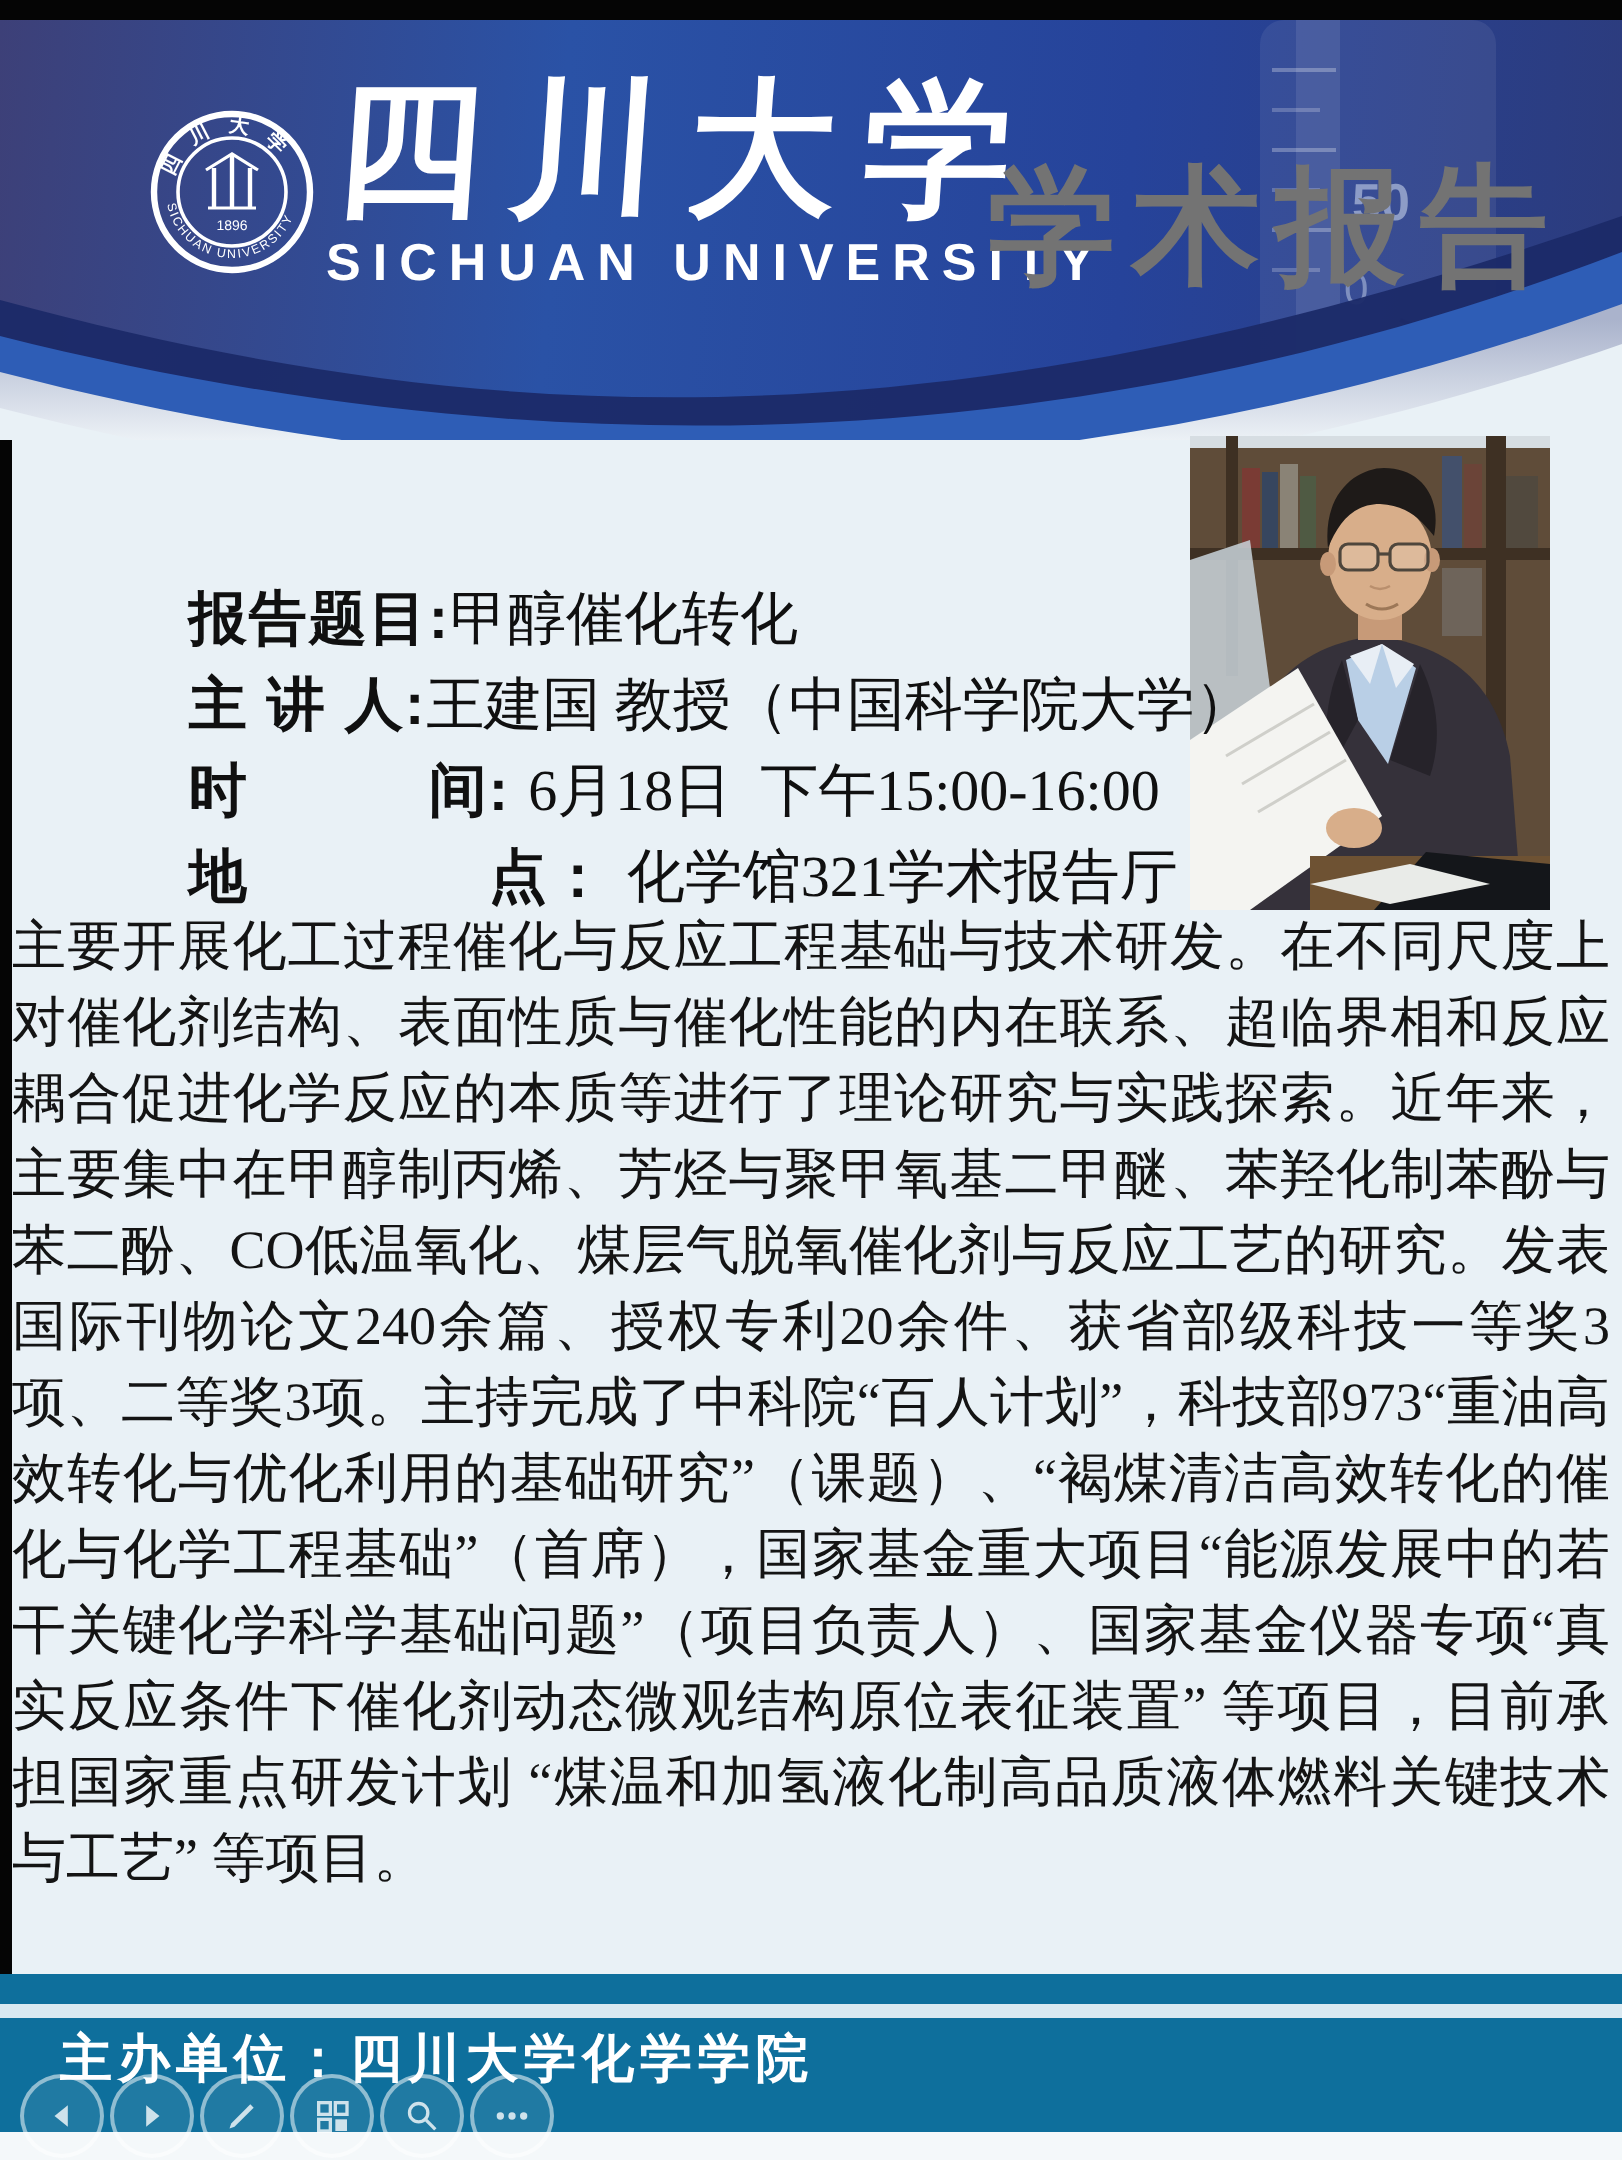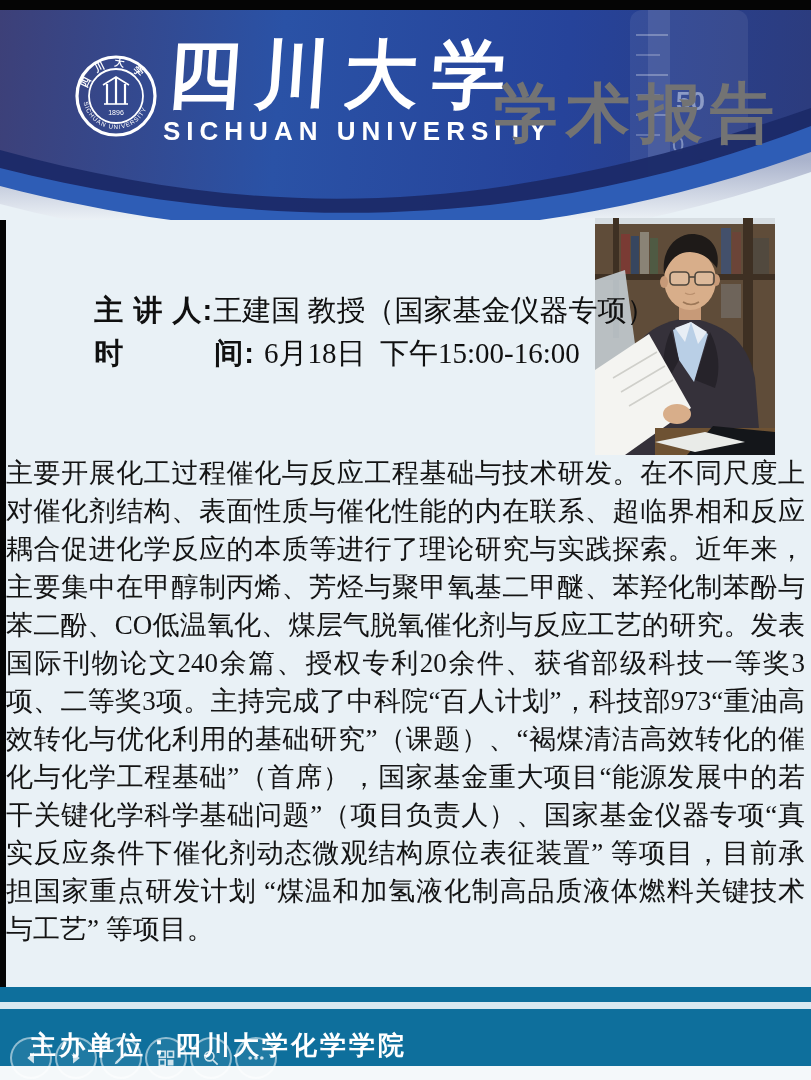--- a/index.html
+++ b/index.html
@@ -54,21 +54,21 @@
   .bio p{margin:0;}
   .bio p.indent{text-indent:2em;}
 
   
   .footer-band1{position:absolute;left:0;top:987px;width:811px;height:15px;background:#0e6f9c;}
   .footer-sep{position:absolute;left:0;top:1002px;width:811px;height:7px;background:#d9e9f1;}
   .footer-band2{position:absolute;left:0;top:1009px;width:811px;height:57px;background:#0e6f9c;}
   .footer-bottom{position:absolute;left:0;top:1066px;width:811px;height:14px;background:#f4f8fa;}
   .host1{
     position:absolute;left:30px;top:1012px;color:#ffffff;
-    font-size:26px;font-weight:bold;letter-spacing:3px;white-space:nowrap;margin-top:16px;
+    font-size:26px;font-weight:bold;letter-spacing:3px;white-space:nowrap;
   }
   .host2{
     position:absolute;left:173px;top:1039px;color:#ffffff;
     font-size:26px;font-weight:bold;letter-spacing:3px;white-space:nowrap;
   }
 
   
   .controls{position:absolute;left:0;top:1037px;width:290px;height:43px;z-index:5;}
   .ctrl{
     position:absolute;top:0;width:42px;height:42px;border-radius:50%;
@@ -196,24 +196,30 @@
     <line x1="34" y1="188" x2="78" y2="162" stroke="#cfcfca" stroke-width="1.5"></line>
     <ellipse cx="82" cy="196" rx="14" ry="10" fill="#d8ae8a"></ellipse>
 
     <rect x="60" y="210" width="120" height="27" fill="#6e5233"></rect>
     <polygon points="92,237 180,237 180,214 118,208" fill="#14161a"></polygon>
     <polygon points="60,224 110,214 150,224 100,234" fill="#e9ebe8"></polygon>
   </svg>
 
   <div class="details">
     <div class="detail-row">
-      <span class="lbl">主 讲 人</span><span class="lbl">:</span><span class="val">王建国 教授（国家基金仪器专项）</span>
+      <span class="lbl">报告题目</span><span class="lbl">:</span><span class="val">甲醇催化转化</span>
+    </div>
+    <div class="detail-row">
+      <span class="lbl">主 讲 人</span><span class="lbl">:</span><span class="val">王建国 教授（中国科学院大学）</span>
     </div>
     <div class="detail-row">
       <span class="lbl">时　　　间</span><span class="lbl">: </span><span class="val">6月18日  下午15:00-16:00</span>
+    </div>
+    <div class="detail-row">
+      <span class="lbl">地　　　　点</span><span class="lbl">： </span><span class="val">化学馆321学术报告厅</span>
     </div>
   </div>
 
   <div class="bio">
     <p>主要开展化工过程催化与反应工程基础与技术研发。在不同尺度上对催化剂结构、表面性质与催化性能的内在联系、超临界相和反应耦合促进化学反应的本质等进行了理论研究与实践探索。近年来，主要集中在甲醇制丙烯、芳烃与聚甲氧基二甲醚、苯羟化制苯酚与苯二酚、CO低温氧化、煤层气脱氧催化剂与反应工艺的研究。发表国际刊物论文240余篇、授权专利20余件、获省部级科技一等奖3项、二等奖3项。主持完成了中科院“百人计划”，科技部973“重油高效转化与优化利用的基础研究”（课题）、“褐煤清洁高效转化的催化与化学工程基础”（首席），国家基金重大项目“能源发展中的若干关键化学科学基础问题”（项目负责人）、国家基金仪器专项“真实反应条件下催化剂动态微观结构原位表征装置” 等项目，目前承担国家重点研发计划 “煤温和加氢液化制高品质液体燃料关键技术与工艺” 等项目。</p>
   </div>
 
   <div class="footer-band1"></div>
   <div class="footer-sep"></div>
   <div class="footer-band2"></div>

